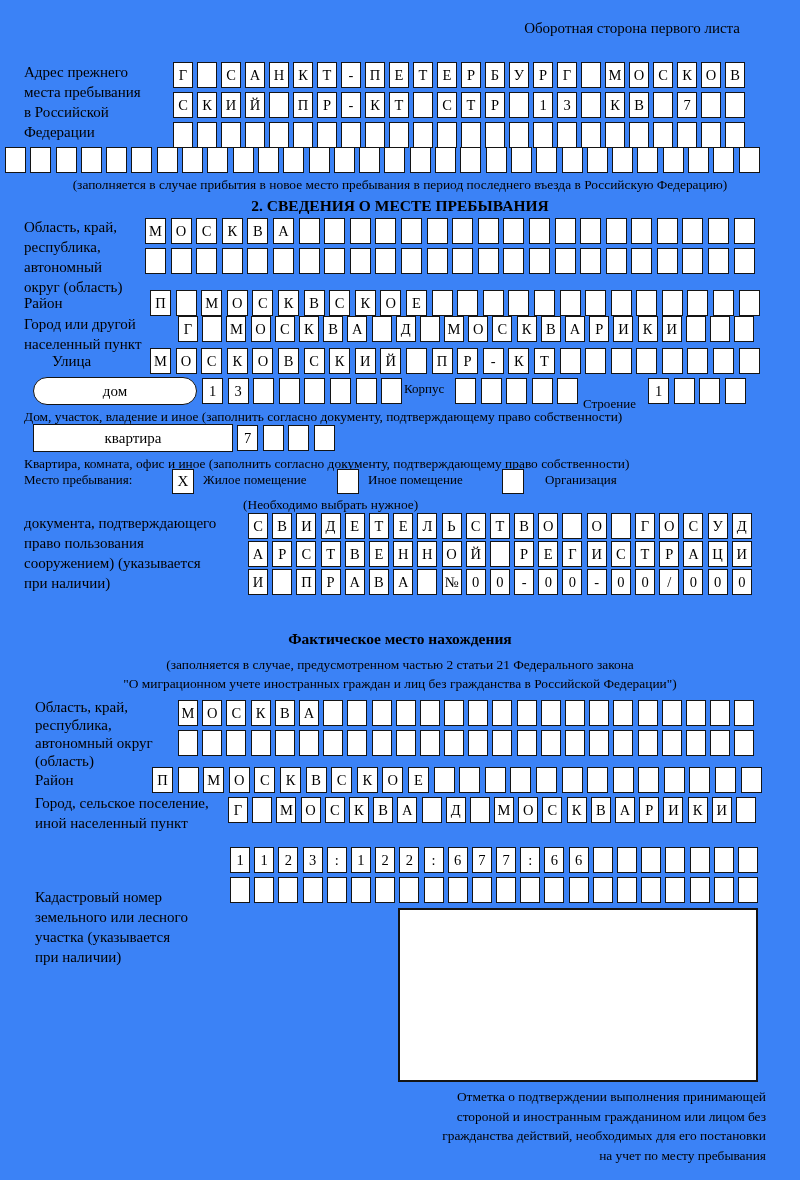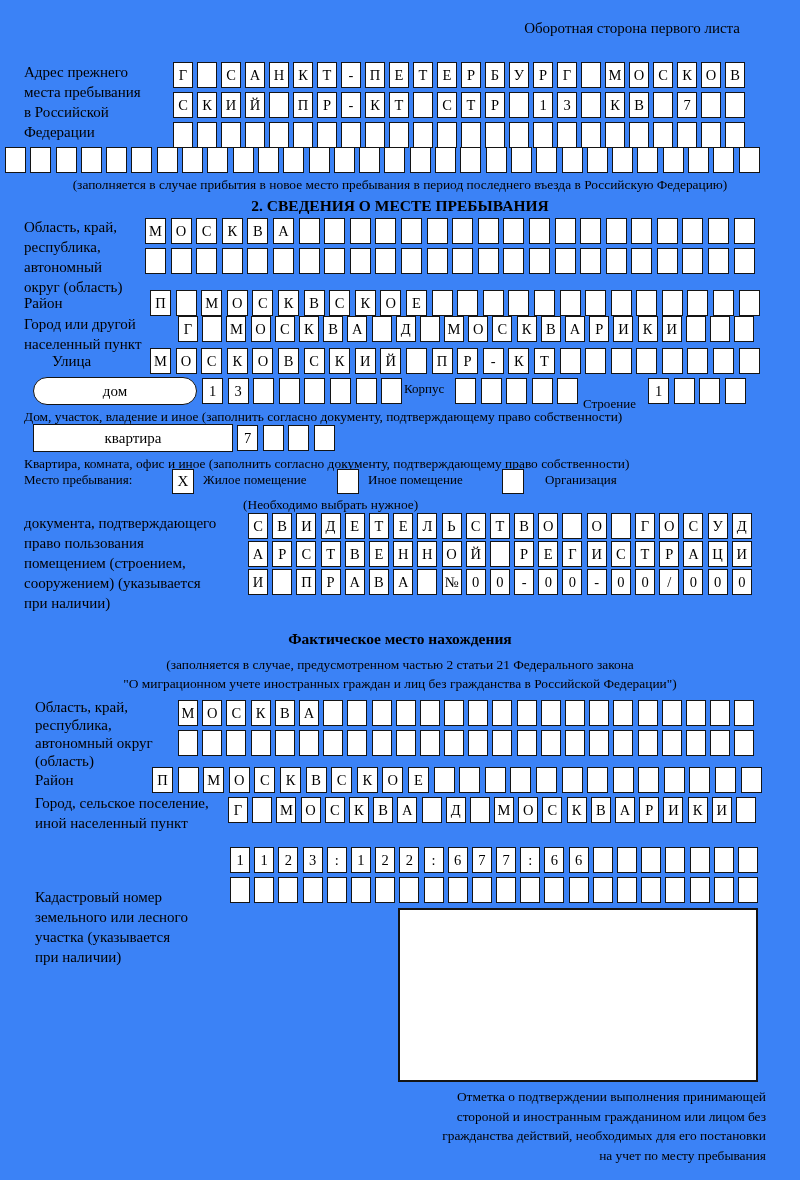--- a/index.html
+++ b/index.html
@@ -352,21 +352,20 @@
   <div class="abs inlinelabel" style="top:472px; left:203px;">Жилое помещение</div>
   <div class="abs chk" style="top:469px; left:337px;"></div>
   <div class="abs inlinelabel" style="top:472px; left:368px;">Иное помещение</div>
   <div class="abs chk" style="top:469px; left:502px;"></div>
   <div class="abs inlinelabel" style="top:472px; left:545px;">Организация</div>
   <div class="abs smallnote" style="top:496px; left:243px;">(Необходимо выбрать нужное)</div>
 
   <div class="abs label" style="top:513px; left:24px; width:225px;">
     <span class="ln">документа, подтверждающего</span>
     <span class="ln">право пользования</span>
-    <span class="ln">помещением (строением,</span>
     <span class="ln">сооружением) (указывается</span>
     <span class="ln">при наличии)</span>
   </div>
   <div class="abs cellrow p242" style="top:513px; left:248px;">
       <span class="cell">С</span>
       <span class="cell">В</span>
       <span class="cell">И</span>
       <span class="cell">Д</span>
       <span class="cell">Е</span>
       <span class="cell">Т</span>

